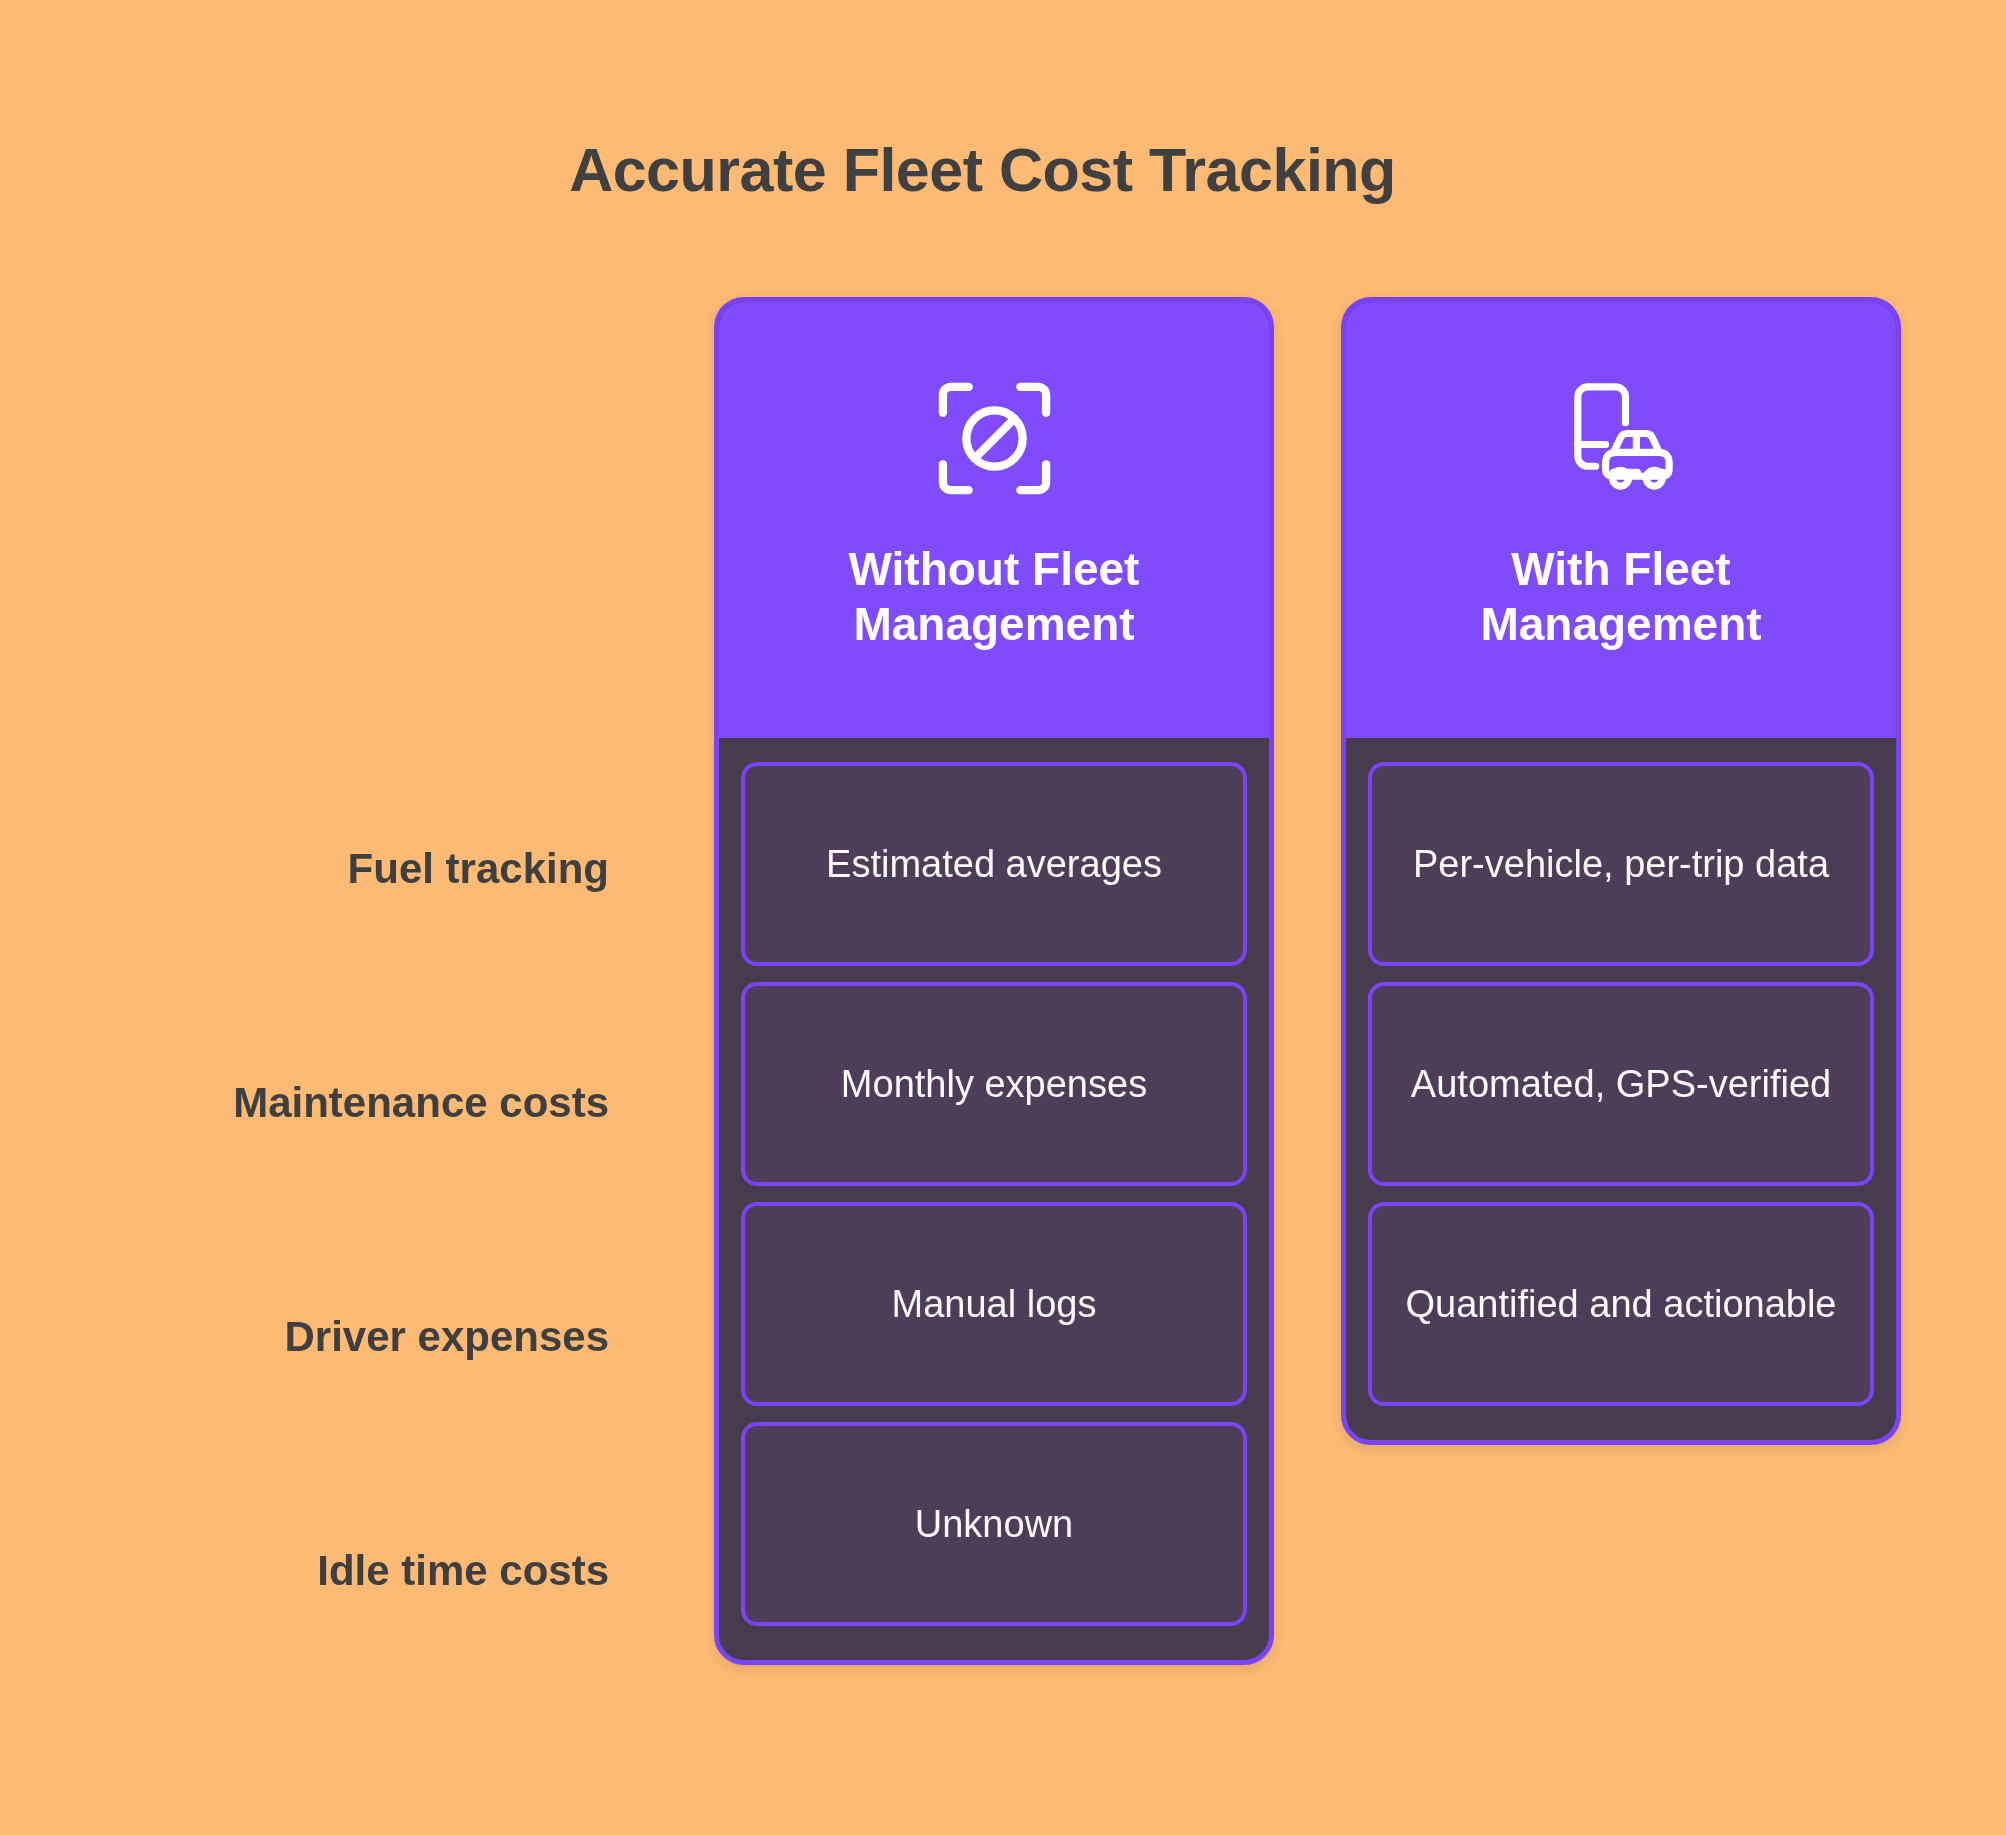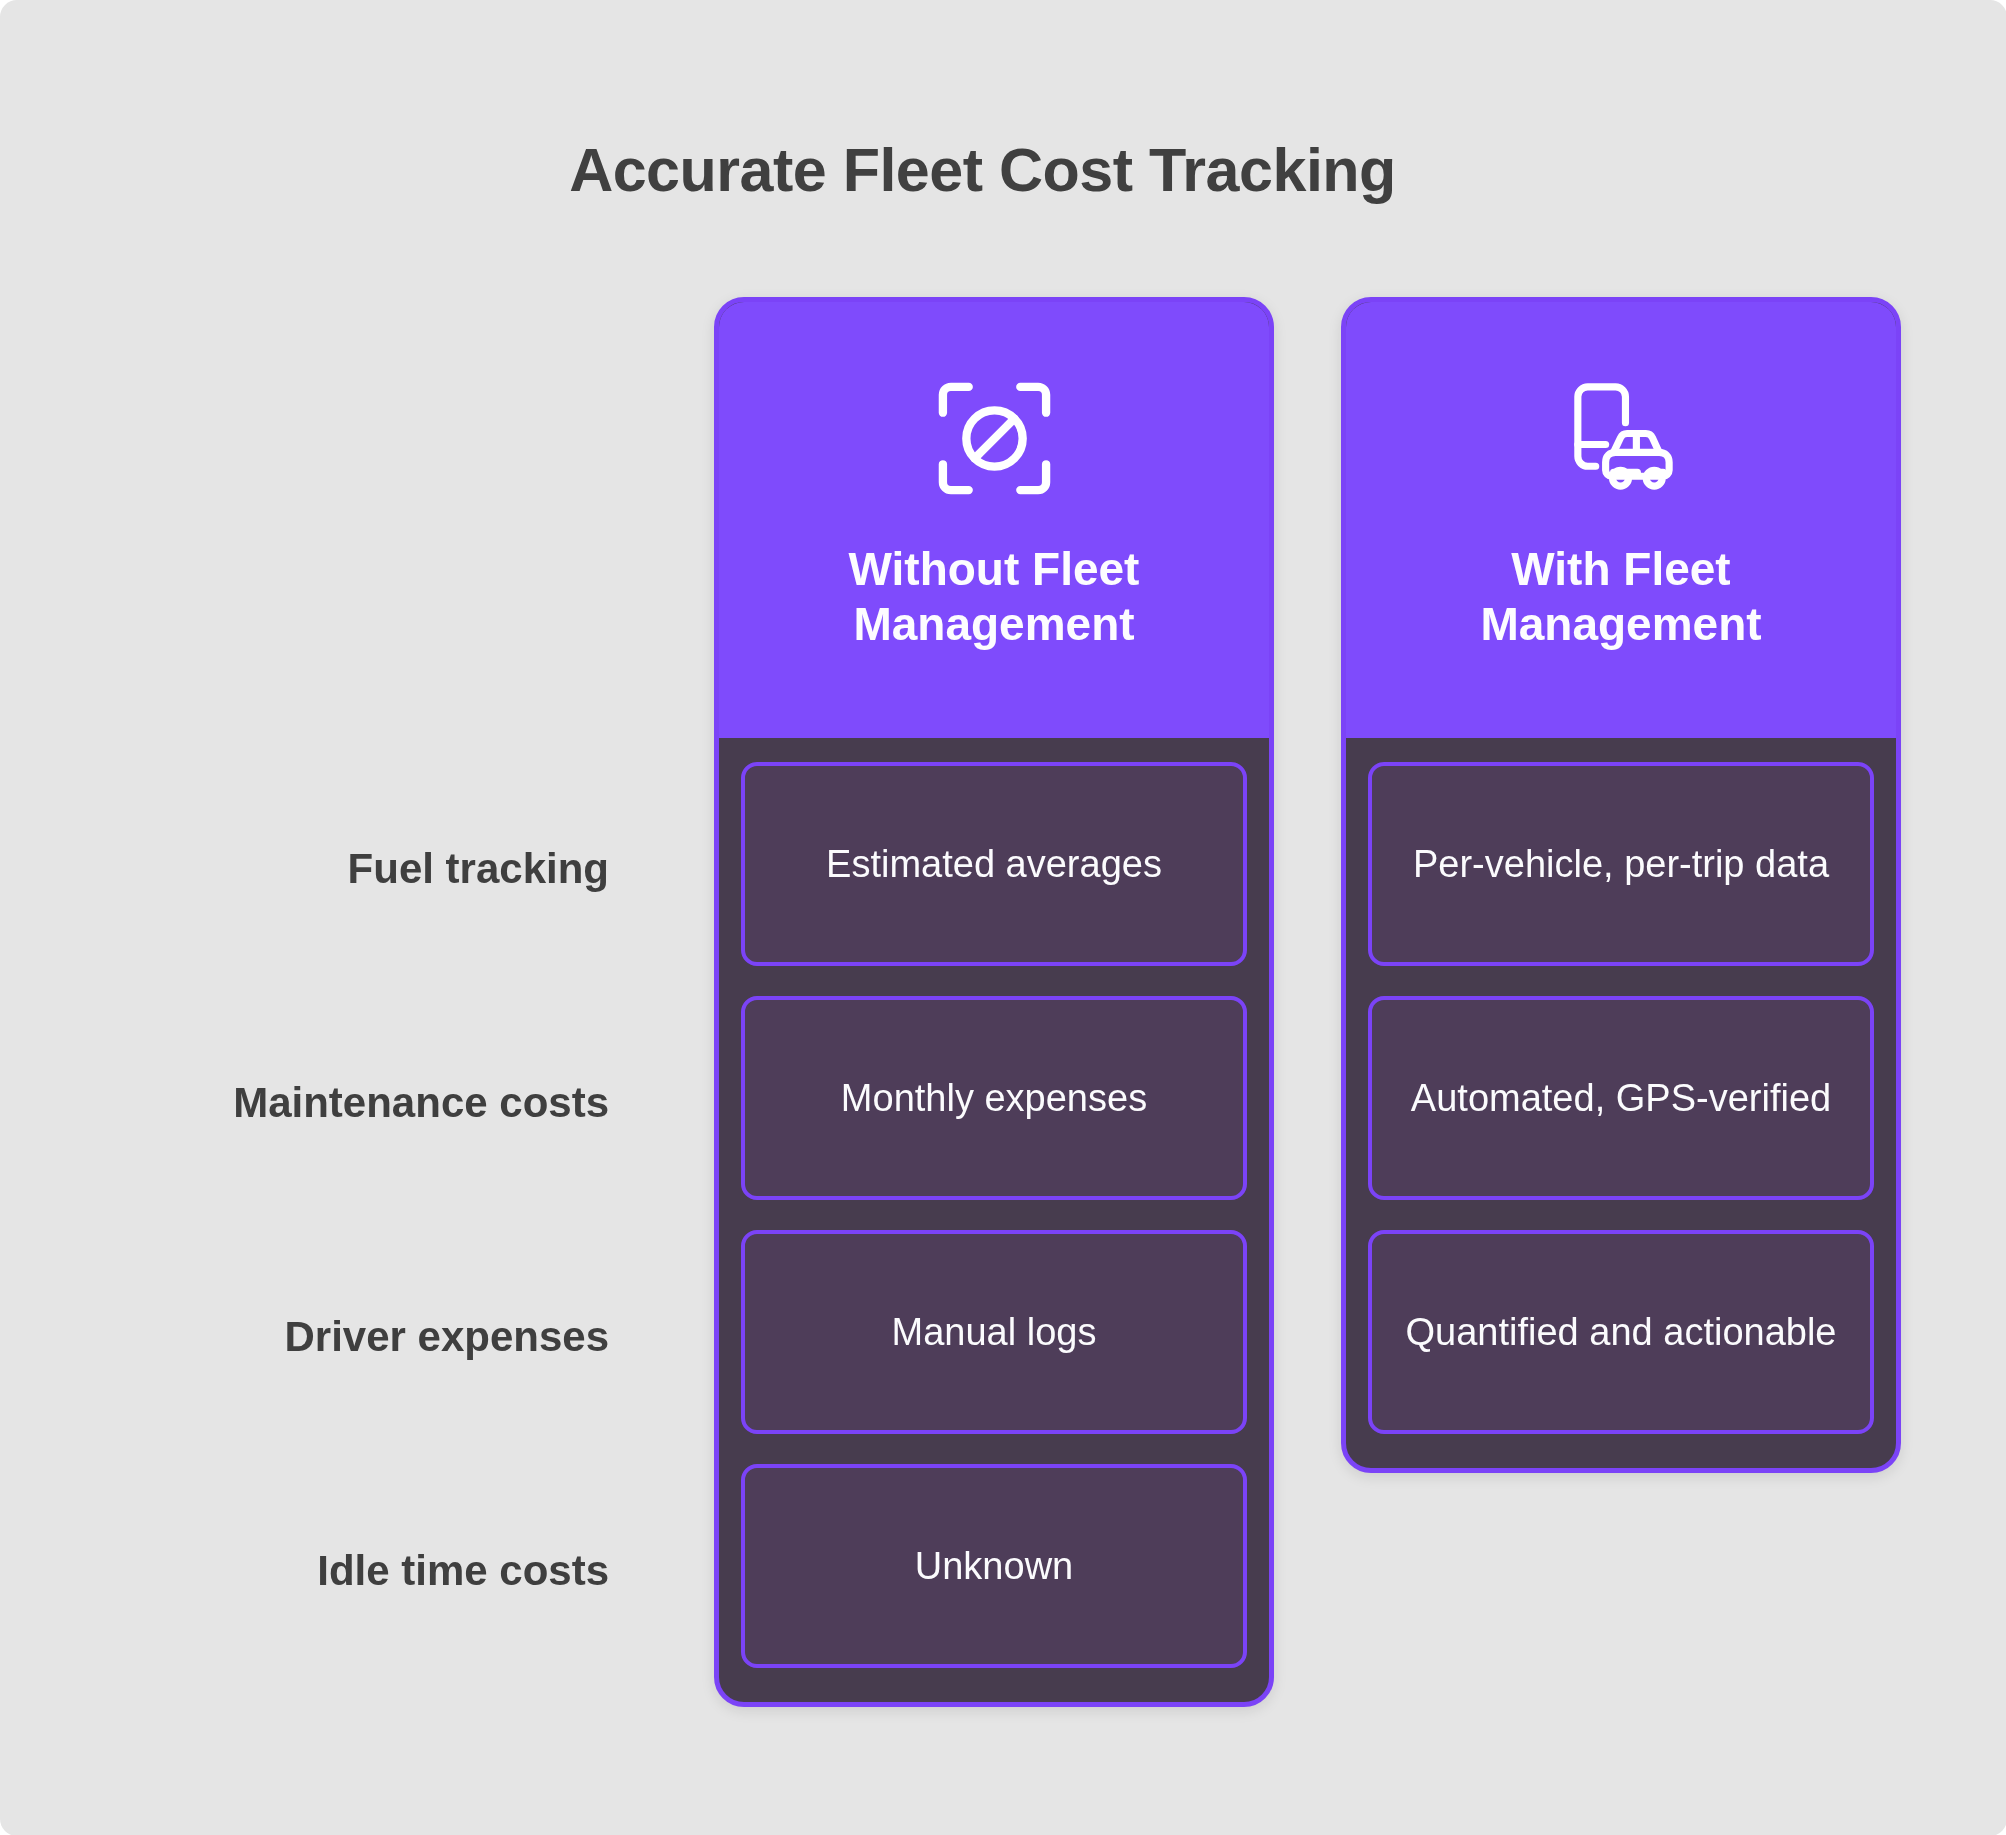--- a/index.html
+++ b/index.html
@@ -11,22 +11,21 @@
     height: 1836px;
     background: #ffffff;
     font-family: "Liberation Sans", sans-serif;
     overflow: hidden;
     position: relative;
   }
 
   .infographic {
     position: absolute;
     inset: 0;
-    background: #e5e5e5;
-    border-radius: 17px;
+    background: #fdba74;
   }
 
   
   .title {
     position: absolute;
     top: 137px;
     left: 0;
     width: 1965px;
     text-align: center;
     font-size: 61px;
@@ -106,21 +105,21 @@
     color: #fdfcff;
     text-align: center;
     line-height: 1.2;
     max-width: 396px;
   }
 
   .card-body {
     padding: 24px 22px 34px 22px;
     display: flex;
     flex-direction: column;
-    gap: 30px;
+    gap: 16px;
     box-sizing: border-box;
   }
 
   .cell {
     height: 204px;
     border: 4px solid #7b43f7;
     border-radius: 16px;
     background: #4e3d59;
     display: flex;
     align-items: center;

